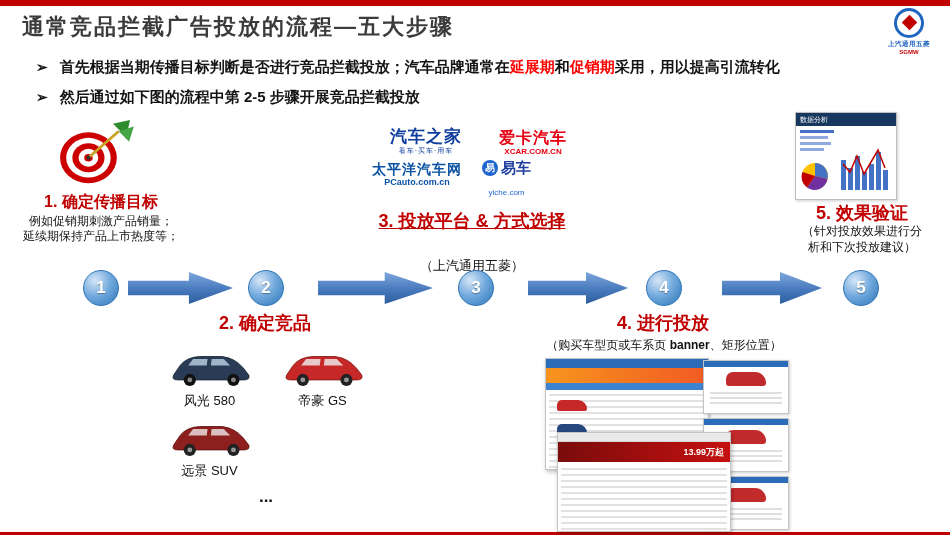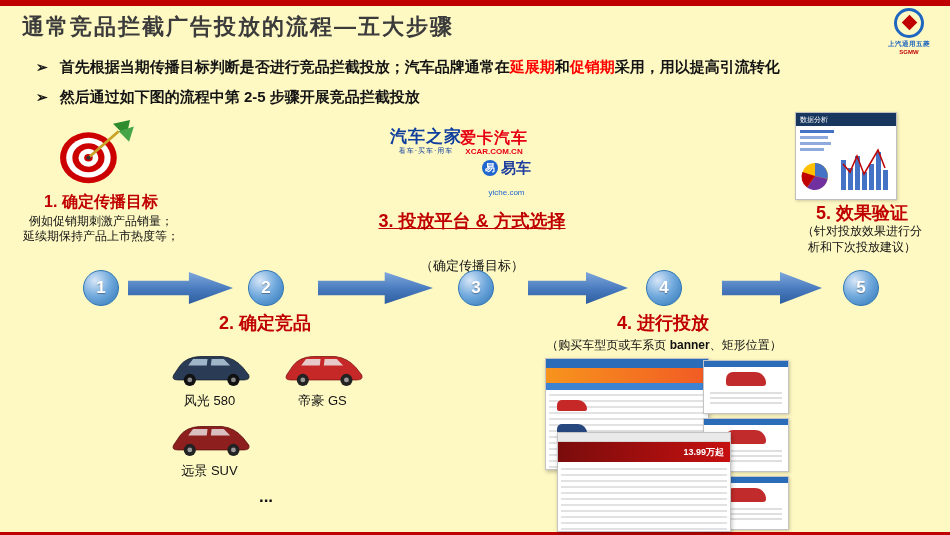--- a/index.html
+++ b/index.html
@@ -1,16 +1,16 @@
 <!DOCTYPE html>
 <html><head>
 <meta charset="utf-8">
 <style>
   html,body{margin:0;padding:0;background:#888;}
-  .slide{position:relative;width:950px;height:535px;background:#fef9c3;overflow:hidden;
+  .slide{position:relative;width:950px;height:535px;background:#ffffff;overflow:hidden;
          font-family:"Liberation Sans",sans-serif;margin:0 auto;}
   .topbar{position:absolute;left:0;top:0;width:950px;height:6px;background:#C00000;}
   .bottombar{position:absolute;left:0;top:532px;width:950px;height:3px;background:#C00000;}
 
   .title{position:absolute;left:22px;top:12px;font-size:22px;font-weight:bold;color:#3B3B3B;letter-spacing:2px;}
 
   .bullet{position:absolute;left:36px;font-size:15px;font-weight:bold;color:#141414;white-space:nowrap;}
   .b1{top:58px}.b2{top:88px}
   .marker{margin-right:12px;font-size:14px;}
   .red{color:#FF0000;}
@@ -51,21 +51,21 @@
             grid-template-columns:1fr 1fr;column-gap:10px;row-gap:6px;}
   .car-cell{text-align:center;}
   .car-label{font-size:13px;color:#111;margin-top:0px;}
   .more{position:absolute;left:158px;top:487px;width:216px;text-align:center;font-weight:bold;font-size:17px;color:#111;}
 
   
   .plat{position:absolute;text-align:center;line-height:1.05;}
   .autohome{left:390px;top:128px;}
   .autohome .nm{font-size:17px;font-weight:bold;color:#0F3E9E;letter-spacing:1px;}
   .autohome .tg{font-size:7px;color:#0F3E9E;letter-spacing:1px;margin-top:1px;}
-  .xcar{left:460px;top:130px;}
+  .xcar{left:499px;top:130px;}
   .xcar .nm{font-size:16px;font-weight:bold;color:#E60012;letter-spacing:1px;}
   .xcar .tg{font-size:8px;color:#E60012;font-weight:bold;margin-top:1px;}
   .pcauto{left:372px;top:162px;}
   .pcauto .nm{font-size:14px;font-weight:bold;color:#0B52A4;letter-spacing:1px;}
   .pcauto .tg{font-size:9px;color:#0B52A4;font-weight:bold;margin-top:1px;}
   .yiche{left:482px;top:160px;}
   .yiche-row{display:flex;align-items:center;justify-content:center;gap:3px;}
   .yiche-ic{width:16px;height:16px;border-radius:50%;background:#1F66D0;color:#fff;font-size:10px;
             line-height:16px;text-align:center;font-weight:bold;}
   .yiche .nm{font-size:15px;font-weight:bold;color:#1F3E9E;}
@@ -205,29 +205,33 @@
   <div class="more">...</div>
 
   <div class="plat autohome">
     <div class="nm">汽车之家</div>
     <div class="tg">看车·买车·用车</div>
   </div>
   <div class="plat xcar">
     <div class="nm">爱卡汽车</div>
     <div class="tg">XCAR.COM.CN</div>
   </div>
+  <div class="plat pcauto">
+    <div class="nm">太平洋汽车网</div>
+    <div class="tg">PCauto.com.cn</div>
+  </div>
   <div class="plat yiche">
     <div class="yiche-row">
       <span class="yiche-ic">易</span>
       <span class="nm">易车</span>
     </div>
     <div class="tg">yiche.com</div>
   </div>
   <div class="step-title s3-title">3. 投放平台 &amp; 方式选择</div>
-  <div class="step-desc s3-desc">（确定传播目标）</div>
+  <div class="step-desc s3-desc">（上汽通用五菱）</div>
 
   <div class="step-title s4-title">4. 进行投放</div>
   <div class="step-desc s4-desc"><span>（购买车型页或车系页 </span><b>banner</b><span>、矩形位置）</span></div>
 
   <div class="shot shot1">
     <div class="s-top"></div>
     <div class="s-banner"></div>
     <div class="s-nav"></div>
     <div class="s-body lines">
       <div class="mini-car mc-red"></div>

